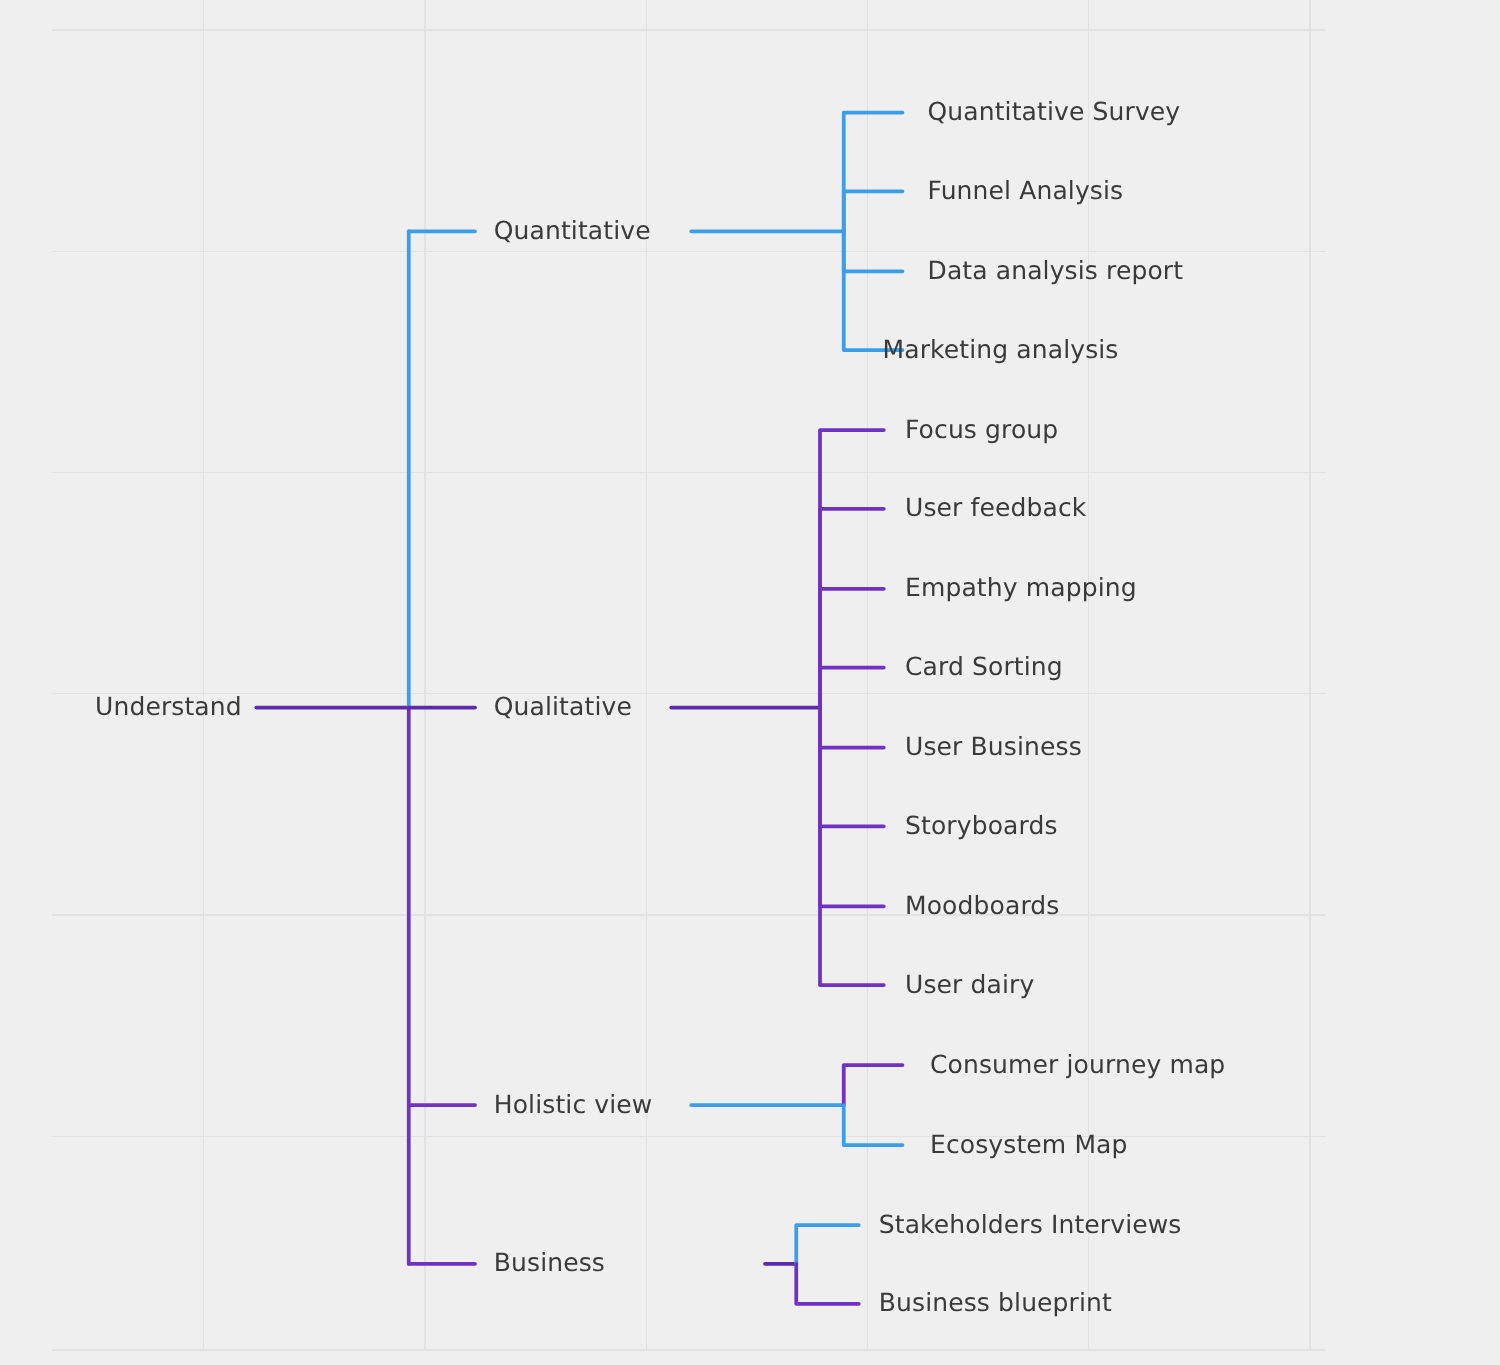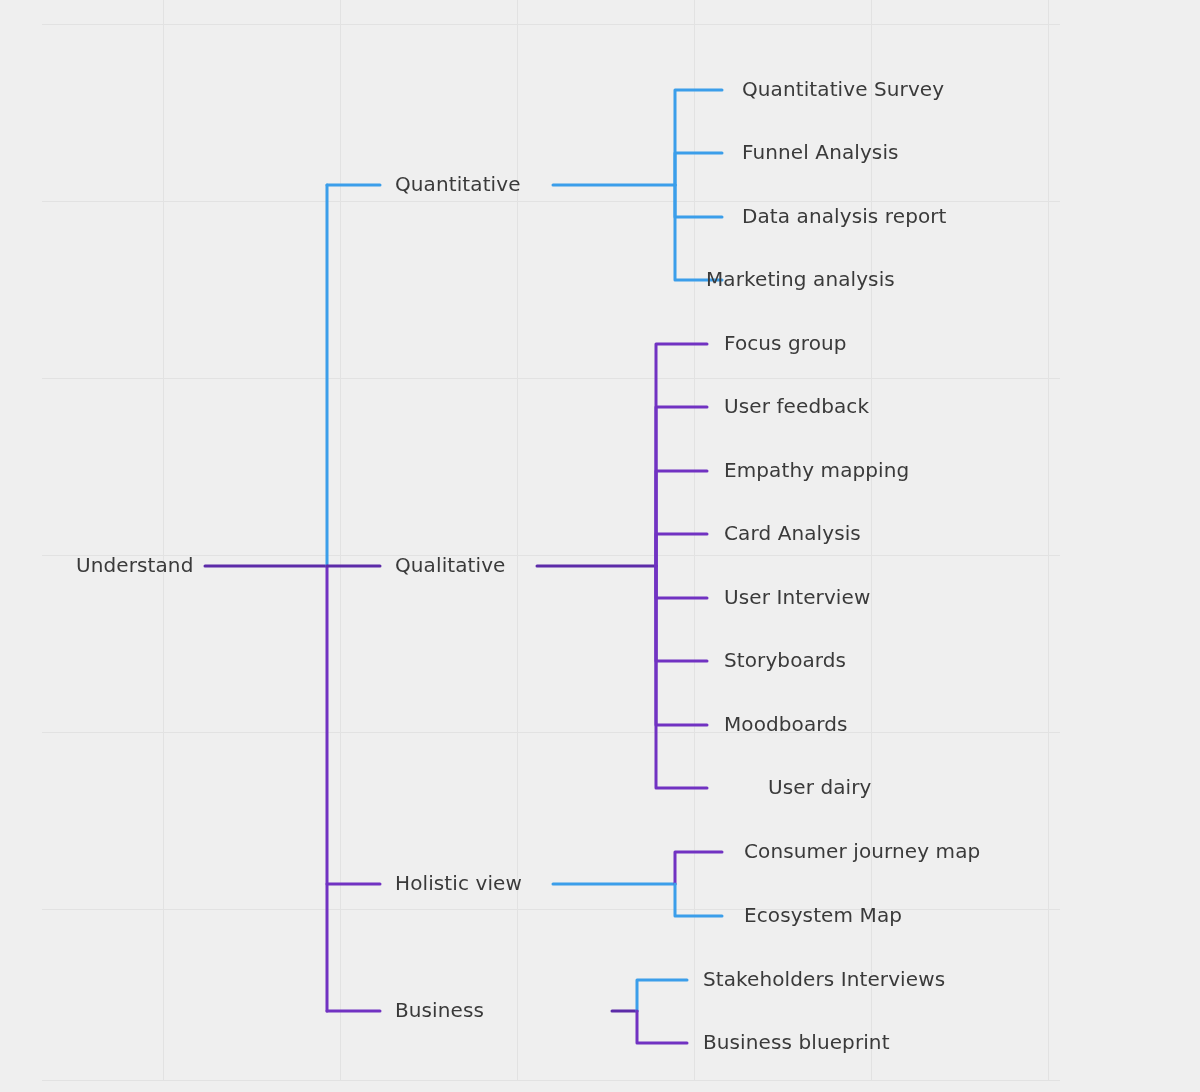--- a/index.html
+++ b/index.html
@@ -71,25 +71,25 @@
     <div class="node" id="root-label" style="left: 50px; top: 566px; margin-left: 26px;">Understand</div>
   <div class="node" style="left: 395px; top: 185px;">Quantitative</div>
       <div class="node" style="left: 742px; top: 90px;">Quantitative Survey</div>
       <div class="node" style="left: 742px; top: 153px;">Funnel Analysis</div>
       <div class="node" style="left: 742px; top: 217px;">Data analysis report</div>
       <div class="node" style="left: 706px; top: 280px;">Marketing analysis</div>
       <div class="node" style="left: 395px; top: 566px;">Qualitative</div>
       <div class="node" style="left: 724px; top: 344px;">Focus group</div>
       <div class="node" style="left: 724px; top: 407px;">User feedback</div>
       <div class="node" style="left: 724px; top: 471px;">Empathy mapping</div>
-      <div class="node" style="left: 724px; top: 534px;">Card Analysis</div>
-      <div class="node" style="left: 724px; top: 598px;">User Interview</div>
+      <div class="node" style="left: 724px; top: 534px;">Card Sorting</div>
+      <div class="node" style="left: 724px; top: 598px;">User Business</div>
       <div class="node" style="left: 724px; top: 661px;">Storyboards</div>
       <div class="node" style="left: 724px; top: 725px;">Moodboards</div>
-      <div class="node" style="left: 724px; top: 788px; margin-left: 44px;">User dairy</div>
+      <div class="node" style="left: 724px; top: 788px;">User dairy</div>
       <div class="node" style="left: 395px; top: 884px;">Holistic view</div>
       <div class="node" style="left: 744px; top: 852px;">Consumer journey map</div>
       <div class="node" style="left: 744px; top: 916px;">Ecosystem Map</div>
       <div class="node" style="left: 395px; top: 1011px;">Business</div>
       <div class="node" style="left: 703px; top: 980px;">Stakeholders Interviews</div>
       <div class="node" style="left: 703px; top: 1043px;">Business blueprint</div>
     </div>
 </div>
 
 </body></html>

